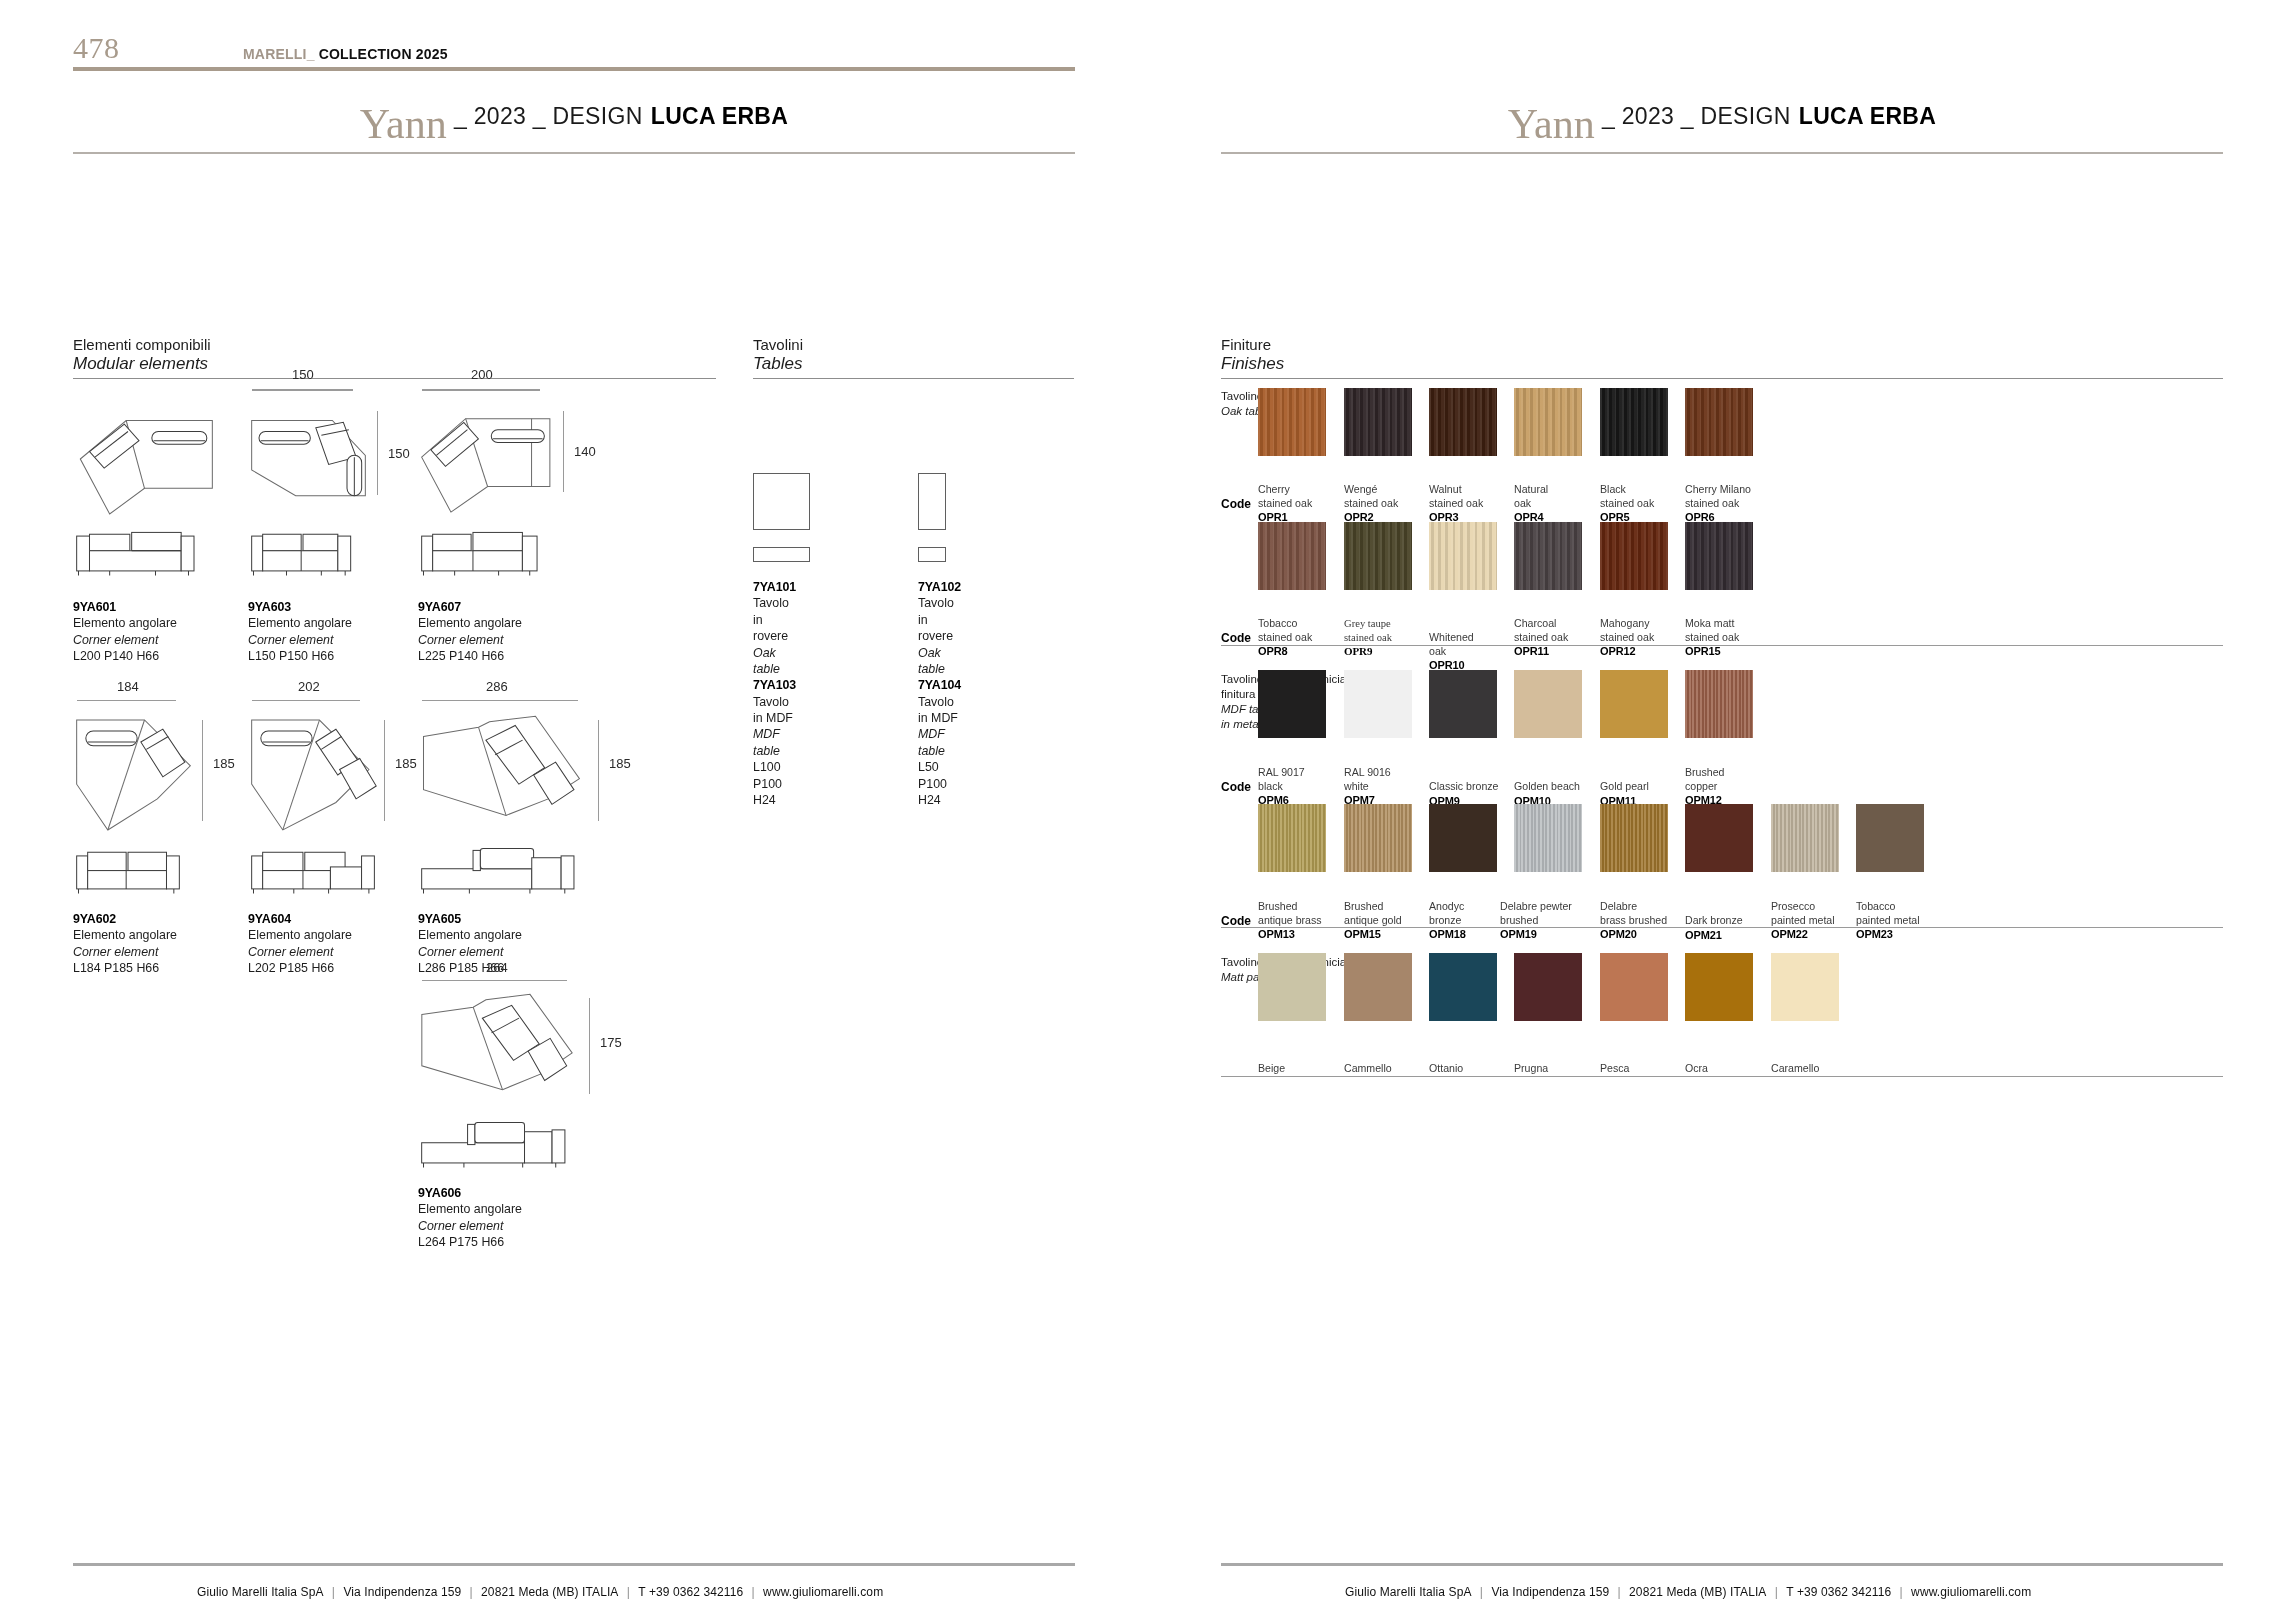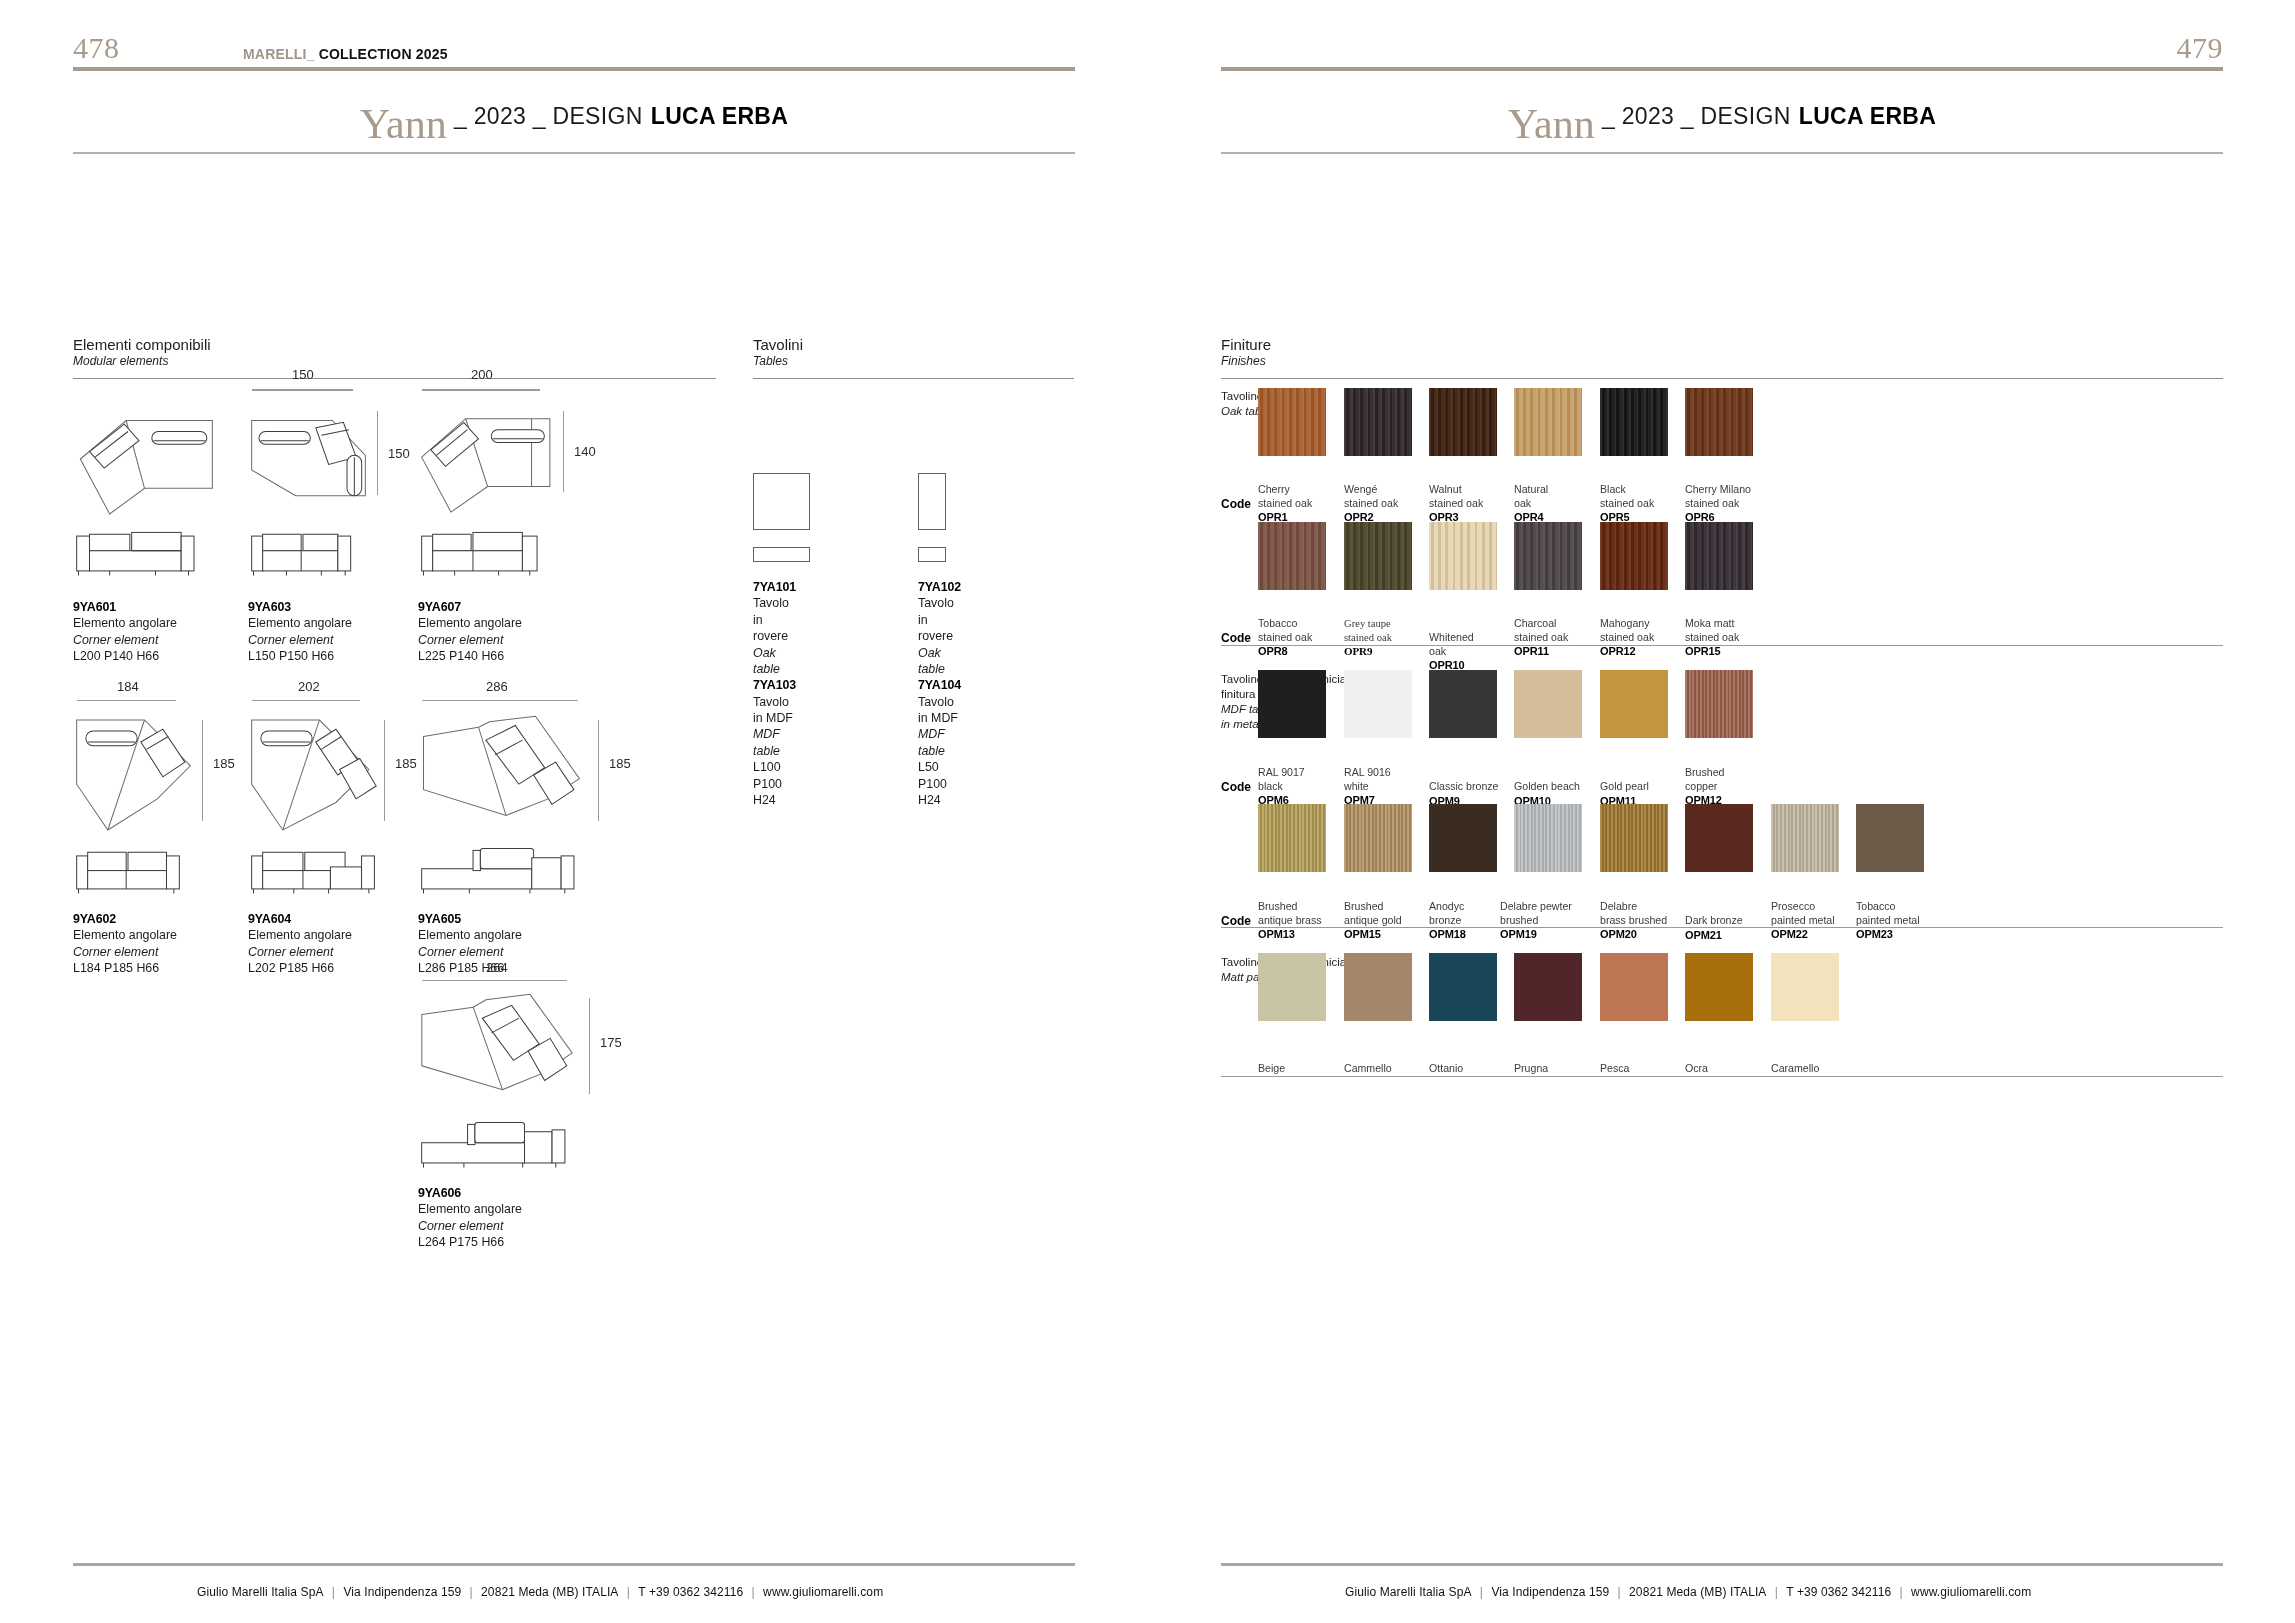--- a/index.html
+++ b/index.html
@@ -24,21 +24,21 @@
   .titlewrap{position:absolute;top:88px;left:73px;right:73px;height:57px;display:flex;align-items:flex-end;justify-content:center;}
   .titlewrap .inner{display:flex;align-items:flex-start;}
   .t-serif{font-family:"Liberation Serif",serif;font-size:42px;color:#a89b8c;line-height:1;}
   .t-mid{font-size:23px;color:#1a1a1a;margin-left:7.3px;letter-spacing:0.3px;}
   .t-bold{font-size:23px;font-weight:bold;color:#000;margin-left:8.3px;letter-spacing:0.3px;}
   .rule-title{position:absolute;left:73px;right:73px;top:152px;height:1.8px;background:#b5b0aa;}
 
   
   .sec-head{position:absolute;}
   .sec-head .it{font-size:15px;color:#1d1d1d;line-height:1.22;}
-  .sec-head .en{font-size:12px;color:#1d1d1d;font-style:italic;line-height:1.22;}
+  .sec-head .en{font-size:17px;color:#1d1d1d;font-style:italic;line-height:1.22;}
   .sec-rule{position:absolute;height:1.4px;background:#8d8d8d;}
 
   
   .prod{position:absolute;}
   .dimtop{position:absolute;font-size:13px;color:#2a2a2a;}
   .dimtopline{position:absolute;height:1.4px;background:#9a9a9a;}
   .dimright{position:absolute;font-size:13px;color:#2a2a2a;}
   .dimrightline{position:absolute;width:1.4px;background:#9a9a9a;}
   .caption{position:absolute;font-size:12.4px;line-height:1.32;color:#1d1d1d;}
   .caption .code{font-weight:bold;font-size:12.4px;color:#000;letter-spacing:-0.1px;}
@@ -339,24 +339,20 @@
     </div>
 
     <div class="foot-rule"></div>
     <div class="foot" style="left:197px;">
       <span>Giulio Marelli Italia SpA</span><span class="sep">|</span><span>Via Indipendenza 159</span><span class="sep">|</span><span>20821 Meda (MB) ITALIA</span><span class="sep">|</span><span>T +39 0362 342116</span><span class="sep">|</span><span>www.giuliomarelli.com</span>
     </div>
   </div>
 
   <div class="page right">
 
-    <div class="hdr">
-      <div class="folio r">479</div>
-      <div class="rule-top"></div>
-    </div>
 
     <div class="titlewrap">
       <div class="inner">
         <span class="t-serif">Yann</span>
         <span class="t-mid">_ 2023 _ DESIGN</span>
         <span class="t-bold">LUCA ERBA</span>
       </div>
     </div>
     <div class="rule-title"></div>
 

